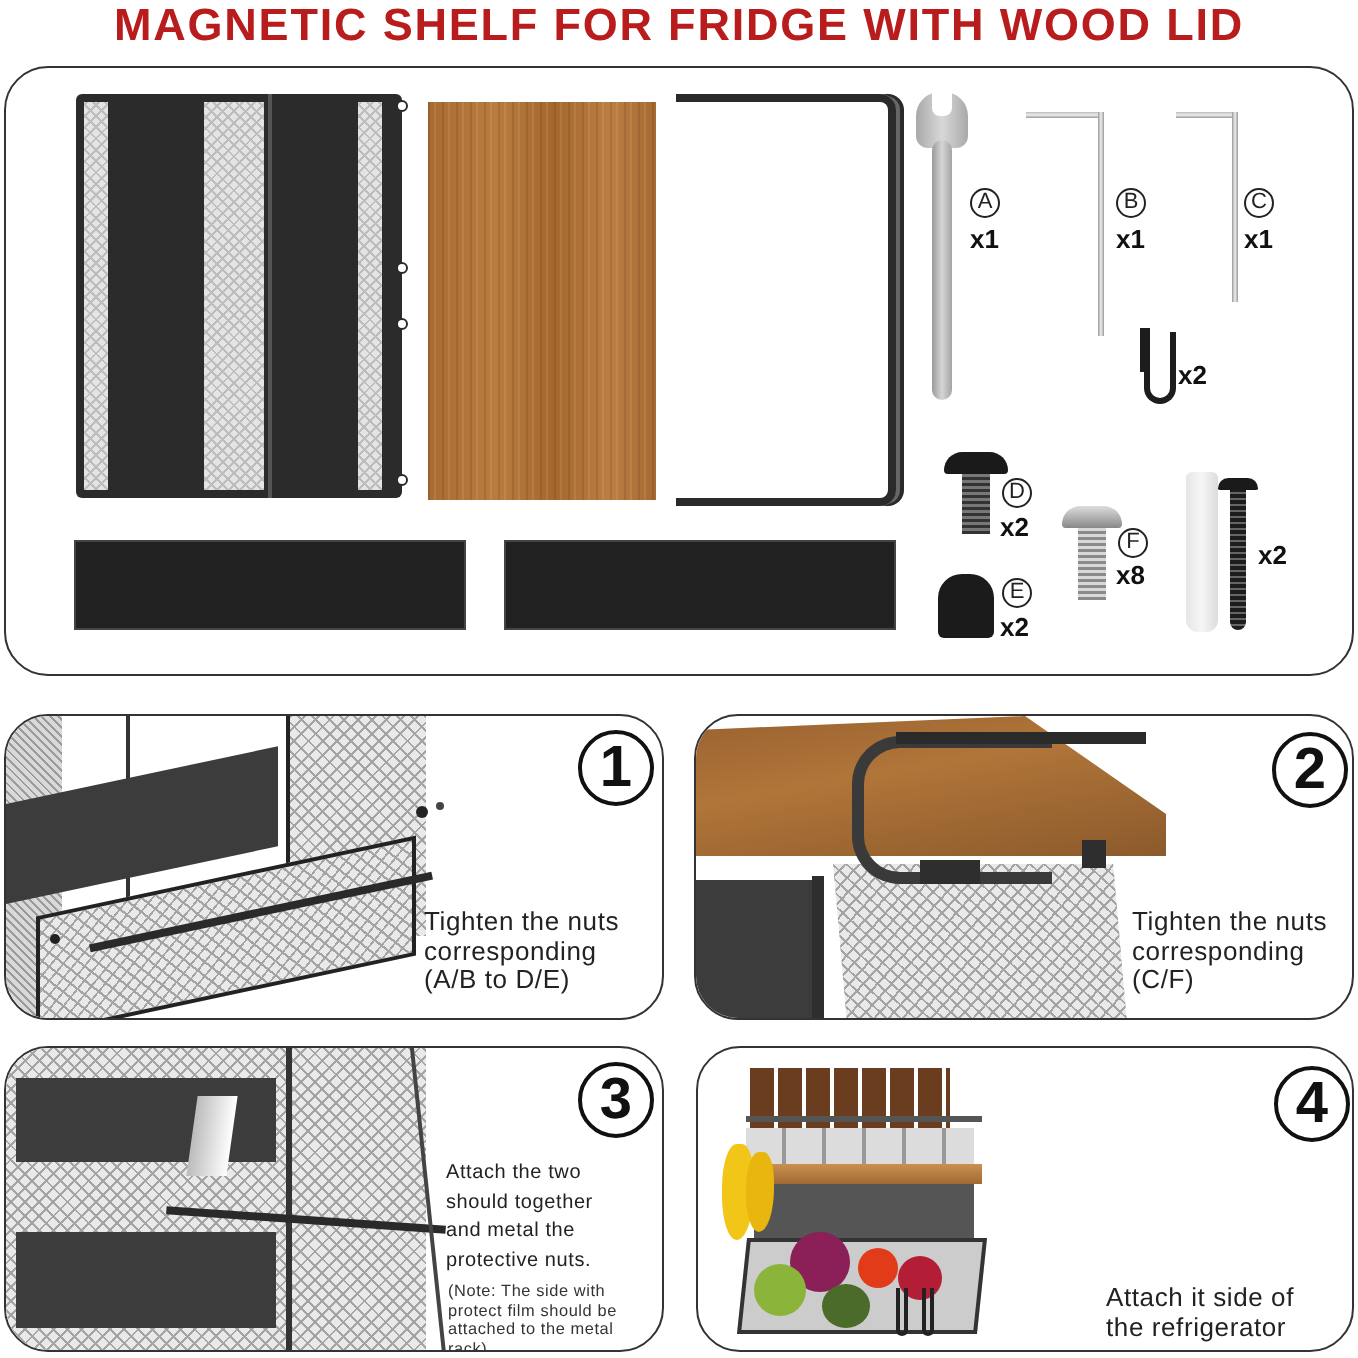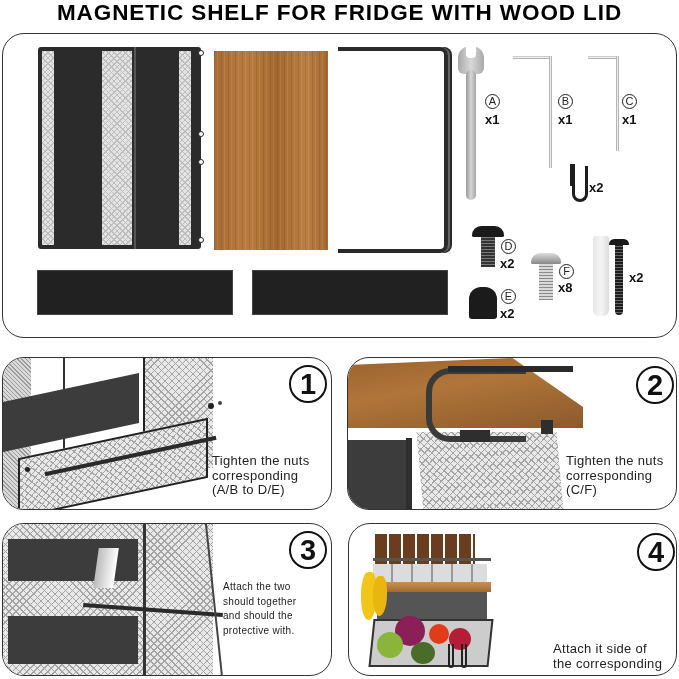--- a/index.html
+++ b/index.html
@@ -2,21 +2,21 @@
 <html><head>
 <meta charset="utf-8">
 <style>
   * { box-sizing: border-box; margin: 0; padding: 0; }
   html, body { width: 679px; height: 679px; background: #ffffff; overflow: hidden; }
   body { position: relative; font-family: "Liberation Sans", sans-serif; color: #111; }
 
   .title {
     position: absolute; left: 0; top: 0; width: 679px; height: 28px;
     text-align: center; font-weight: bold; font-size: 22.5px; letter-spacing: 0.9px;
-    line-height: 26px; color: #000000;
+    line-height: 26px; color: #b91c1c;
   }
 
   .panel {
     position: absolute; border: 1.3px solid #333; border-radius: 22px;
     background: #fff; overflow: hidden;
   }
   #parts-panel { left: 2px; top: 33px; width: 675px; height: 305px; }
   #step1 { left: 2px; top: 357px; width: 330px; height: 153px; }
   #step2 { left: 347px; top: 357px; width: 330px; height: 153px; }
   #step3 { left: 2px; top: 523px; width: 330px; height: 153px; }
@@ -231,22 +231,28 @@
     <div class="abs darkpanel" style="left:5px;top:15px;width:130px;height:42px;"></div>
     <div class="abs" style="left:93px;top:24px;width:20px;height:40px;background:linear-gradient(90deg,#bbb,#fff);transform:skewX(-8deg);"></div>
     <div class="abs darkpanel" style="left:5px;top:92px;width:130px;height:48px;"></div>
     <div class="abs bar" style="left:80px;top:84px;width:140px;height:4px;transform:rotate(4deg);"></div>
     <div class="abs" style="left:210px;top:0;width:2px;height:153px;background:#444;transform:skewX(6deg);"></div>
   </div>
   <div class="step-num" style="left:286px;top:7px;">3</div>
   <div class="step-text" style="left:220px;top:56px;font-size:10px;line-height:14.6px;">
     <div>Attach the two</div>
     <div>should together</div>
-    <div>and should the</div>
-    <div>protective with.</div>
+    <div>and metal the</div>
+    <div>protective nuts.</div>
+  </div>
+  <div class="step-note" style="left:221px;top:117px;">
+    <div>(Note: The side with</div>
+    <div>protect film should be</div>
+    <div>attached to the metal</div>
+    <div>rack)</div>
   </div>
 </div>
 
 <div class="panel" id="step4">
   <div>
 
     <div class="abs" style="left:26px;top:10px;width:100px;height:34px;background:repeating-linear-gradient(90deg,#6b3d1f 0 12px,#fff 12px 14px);"></div>
     <div class="abs" style="left:24px;top:40px;width:114px;height:20px;background:repeating-linear-gradient(90deg,#dcdcdc 0 18px,#999 18px 20px);"></div>
 
     <div class="abs" style="left:24px;top:34px;width:118px;height:3px;background:#555;"></div>
@@ -264,15 +270,15 @@
 
     <div class="abs" style="left:12px;top:48px;width:16px;height:48px;border-radius:50% 40% 60% 50%;background:#f2c619;"></div>
     <div class="abs" style="left:24px;top:52px;width:14px;height:40px;border-radius:50% 40% 60% 50%;background:#e9b610;"></div>
 
     <div class="abs" style="left:99px;top:120px;width:6px;height:24px;border:2px solid #222;border-top:none;border-radius:0 0 4px 4px;"></div>
     <div class="abs" style="left:112px;top:120px;width:6px;height:24px;border:2px solid #222;border-top:none;border-radius:0 0 4px 4px;"></div>
   </div>
   <div class="step-num" style="left:288px;top:9px;">4</div>
   <div class="step-text" style="left:204px;top:117px;line-height:15px;">
     <div>Attach it side of</div>
-    <div>the corresponding</div>
+    <div>the refrigerator</div>
   </div>
 </div>
 
 </body></html>

